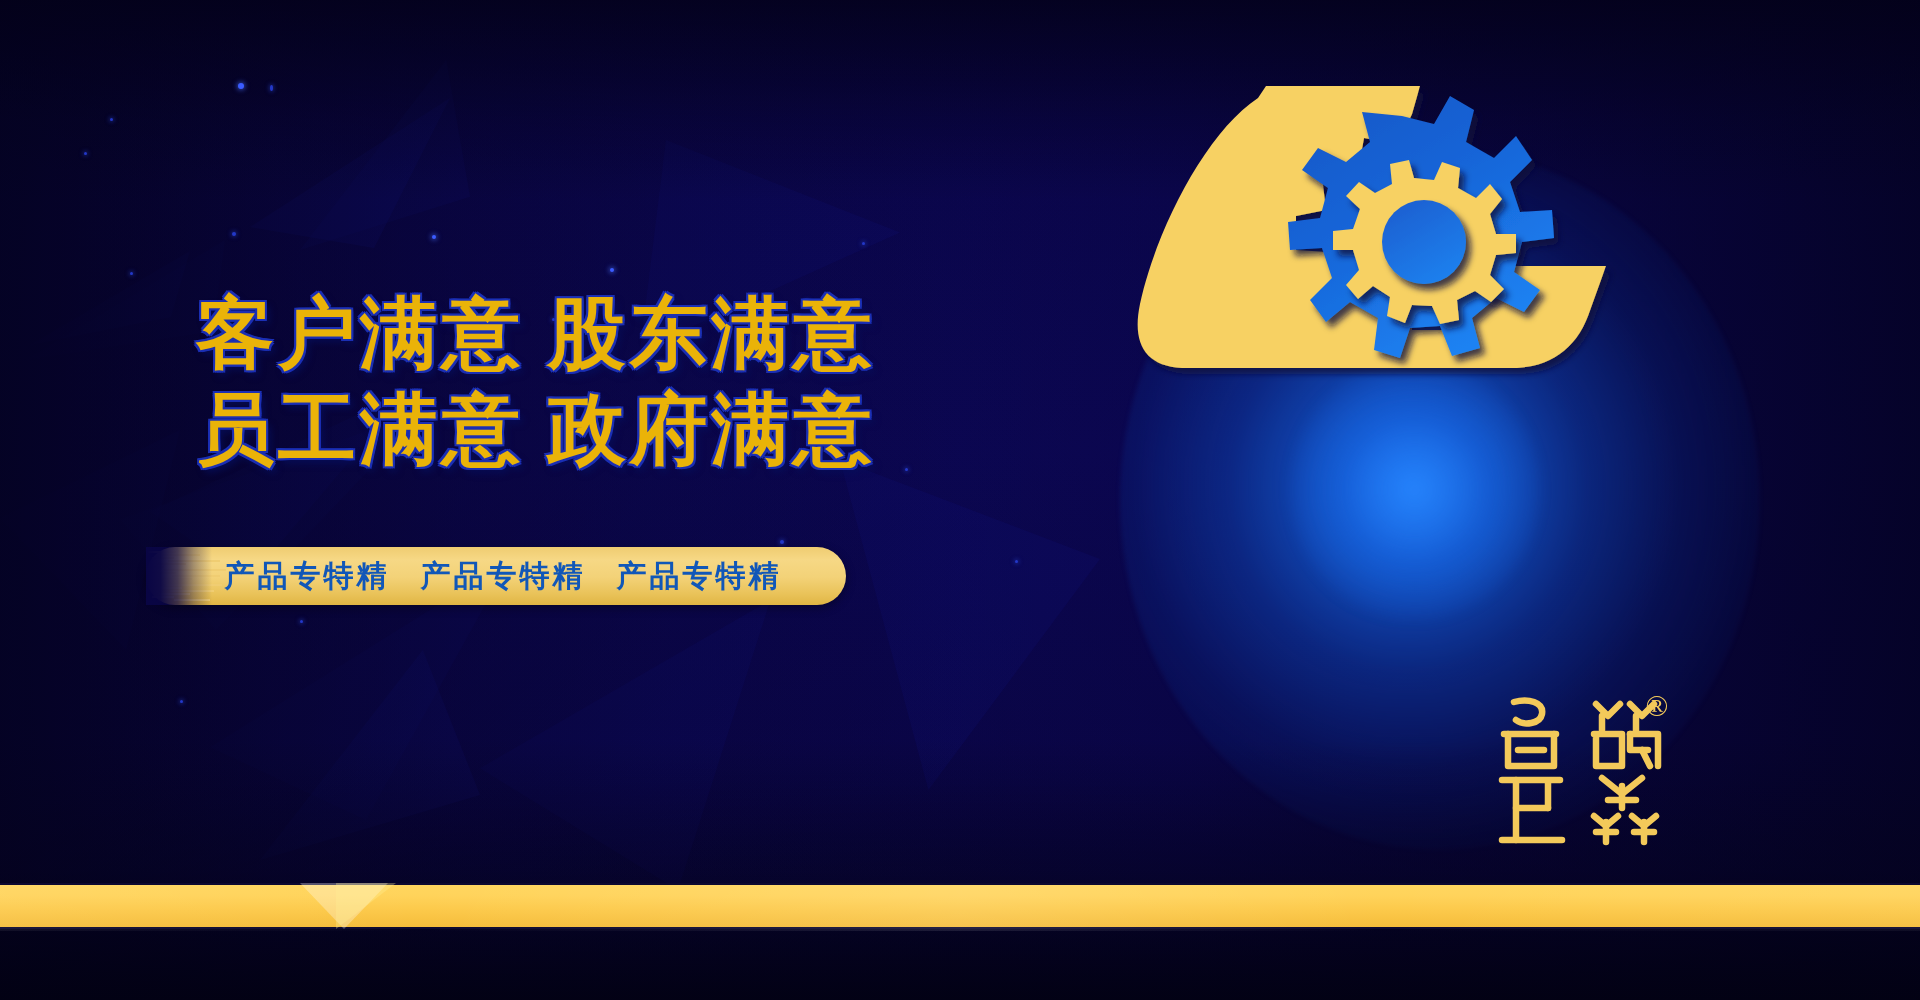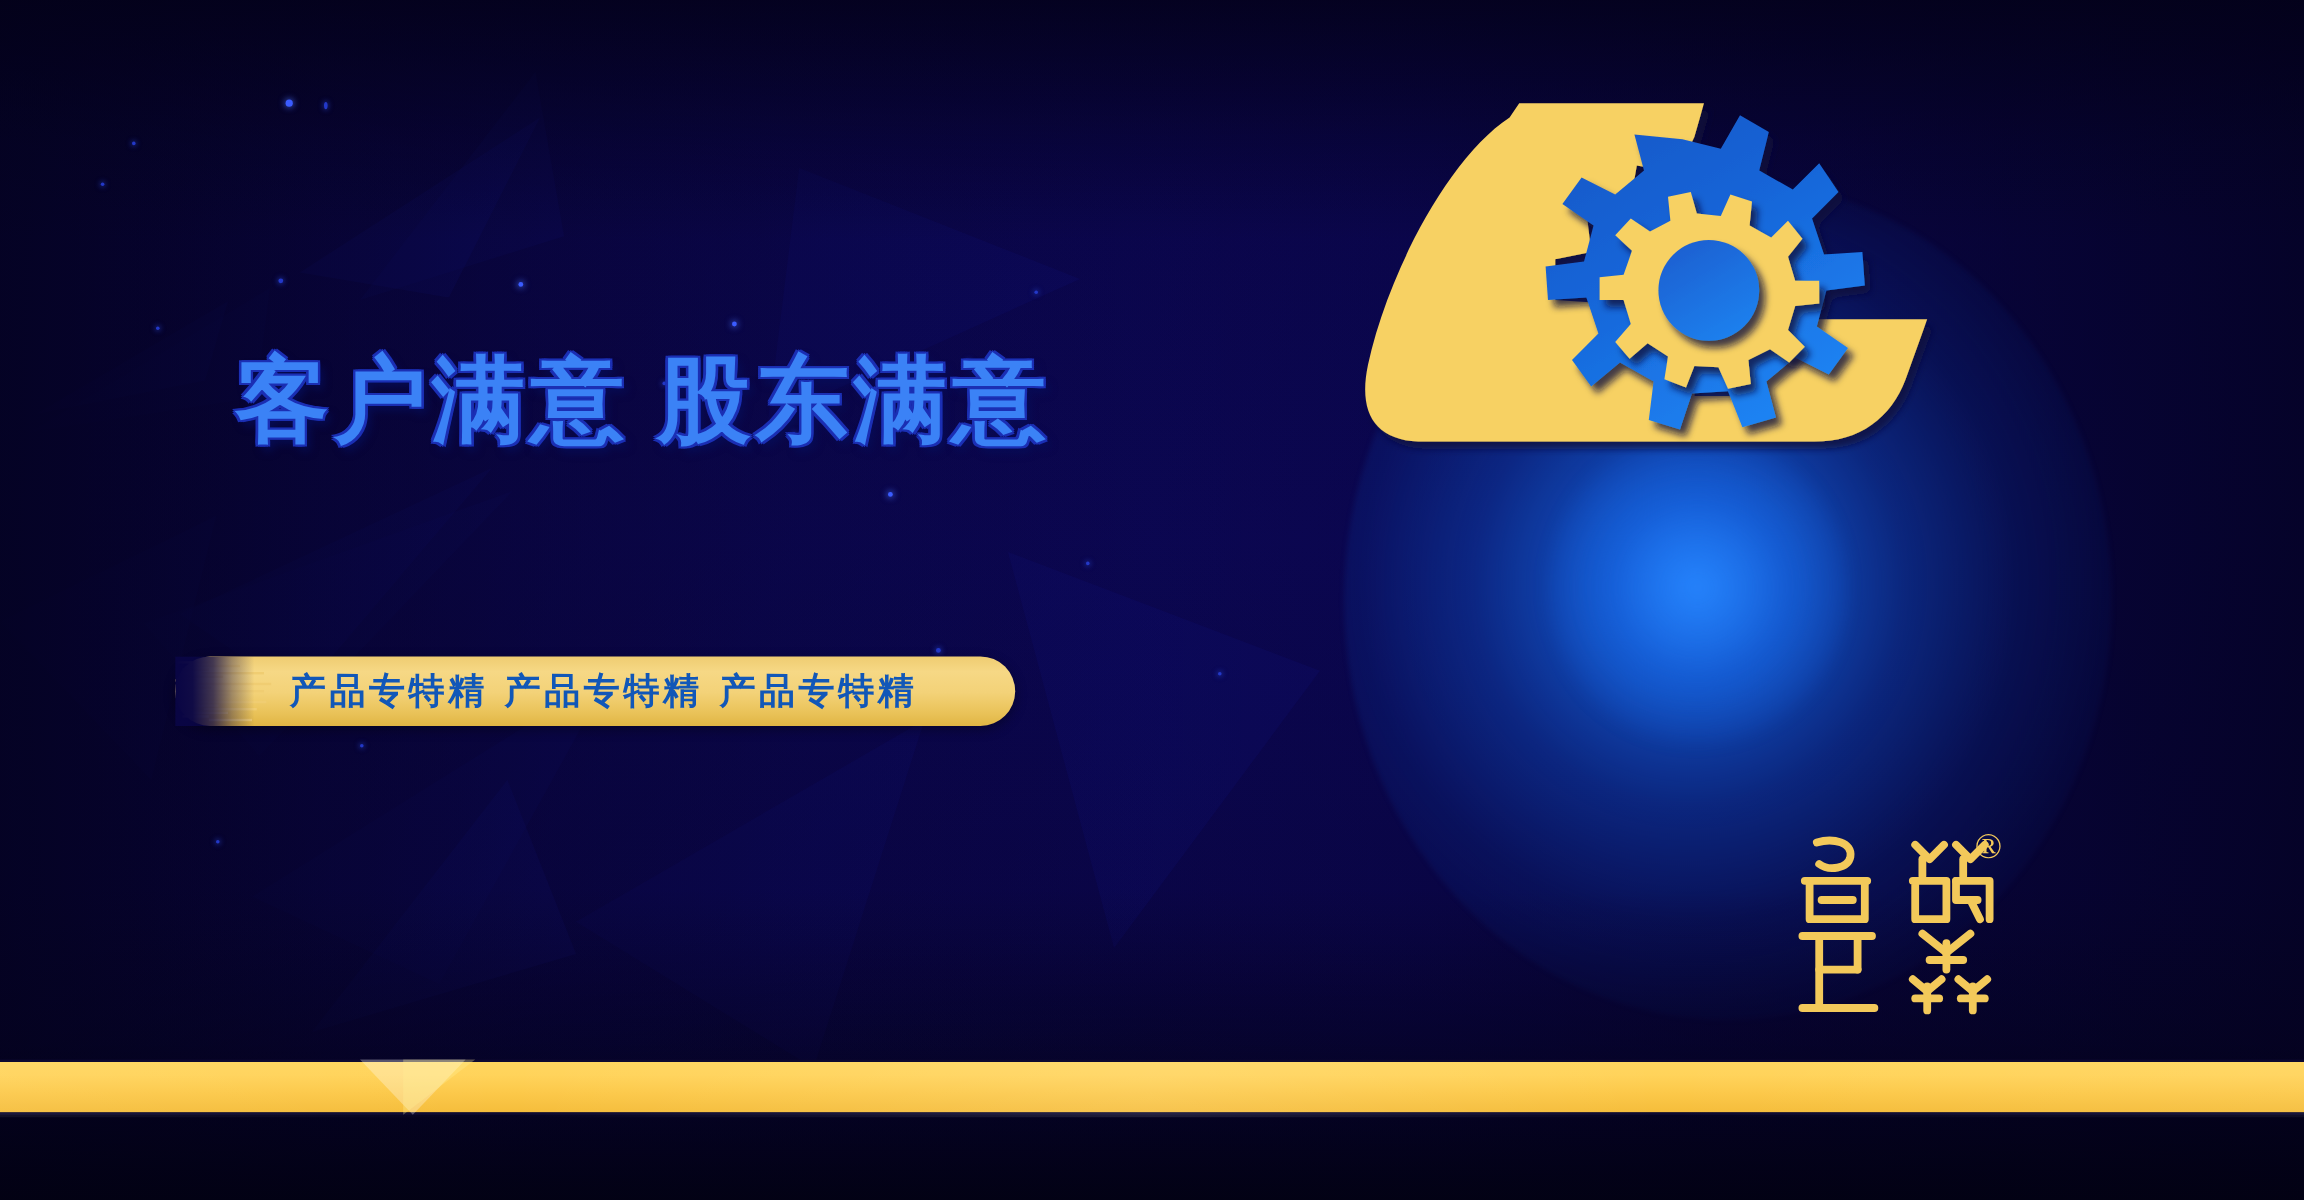--- a/index.html
+++ b/index.html
@@ -114,21 +114,21 @@
     position: absolute;
     left: 196px;
     top: 286px;
     width: 720px;
   }
   .headline-line {
     font-family: "Liberation Serif", "DejaVu Serif", serif;
     font-size: 78px;
     line-height: 96px;
     font-weight: 700;
-    color: #3b82f6;
+    color: #eab308;
     letter-spacing: 4px;
     white-space: nowrap;
     text-shadow:
        2px 0 0 #1b2fb4,
       -2px 0 0 #1b2fb4,
        0 2px 0 #1b2fb4,
        0 -2px 0 #1b2fb4,
        2px 2px 0 #1b2fb4,
       -2px 2px 0 #1b2fb4,
        2px -2px 0 #1b2fb4,
@@ -181,21 +181,21 @@
        rgba(9,5,68,0.35) 72%,
        rgba(9,5,68,0) 100%);
   }
   .pill-text {
     position: absolute;
     left: 0; top: 0;
     width: 700px; height: 58px;
     display: flex;
     align-items: center;
     justify-content: center;
-    gap: 0;
+    gap: 17px;
     font-family: "Liberation Serif", "DejaVu Serif", serif;
     font-size: 30px;
     font-weight: 600;
     color: #1157b8;
     letter-spacing: 3px;
     white-space: nowrap;
     padding-left: 14px;
     box-sizing: border-box;
   }
   .pill-text .seg { padding: 0 7px; }
@@ -318,20 +318,21 @@
   <div class="particle dim" style="left:806px;top:300px;width:3px;height:3px;"></div>
   <div class="particle dim" style="left:862px;top:242px;width:3px;height:3px;"></div>
   <div class="particle dim" style="left:905px;top:468px;width:3px;height:3px;"></div>
   <div class="particle dim" style="left:780px;top:540px;width:4px;height:4px;"></div>
   <div class="particle dim" style="left:300px;top:620px;width:3px;height:3px;"></div>
   <div class="particle dim" style="left:180px;top:700px;width:3px;height:3px;"></div>
   <div class="particle dim" style="left:1015px;top:560px;width:3px;height:3px;"></div>
 
   <div class="headline-block">
     <div class="headline-line">客户满意  股东满意</div>
+    <div class="headline-line">员工满意  政府满意</div>
   </div>
 
   <div class="pill-wrap">
     <div class="pill"></div>
     <div class="fray">
       <span style="left:2px;  top:4px;  width:28px;"></span>
       <span style="left:14px; top:7px;  width:40px;"></span>
       <span style="left:6px;  top:10px; width:22px;"></span>
       <span style="left:22px; top:13px; width:52px;"></span>
       <span style="left:10px; top:16px; width:30px;"></span>

